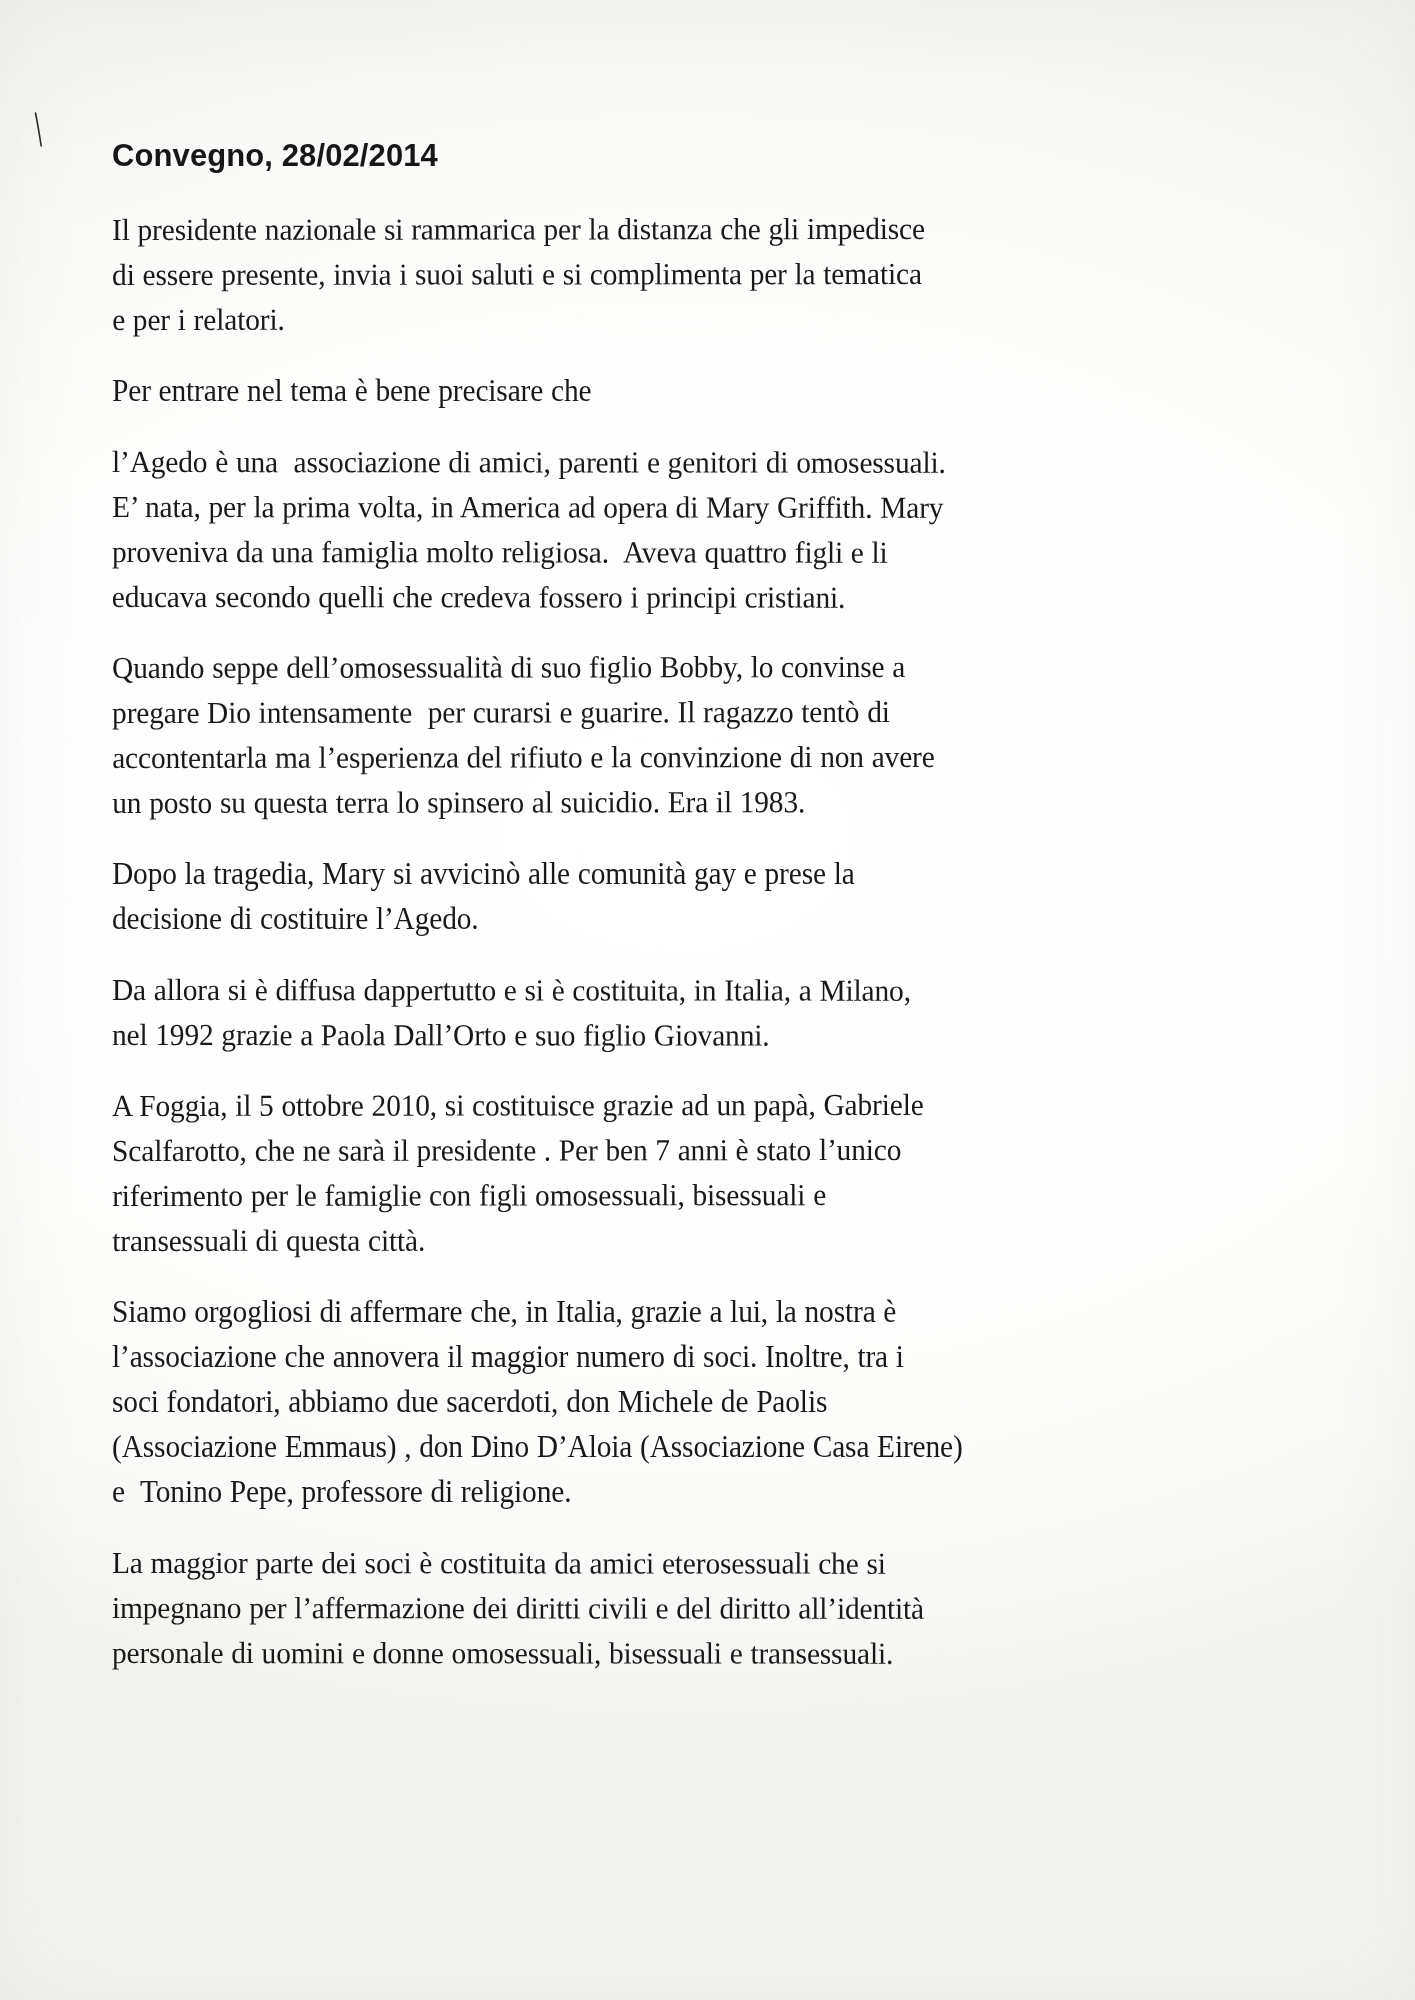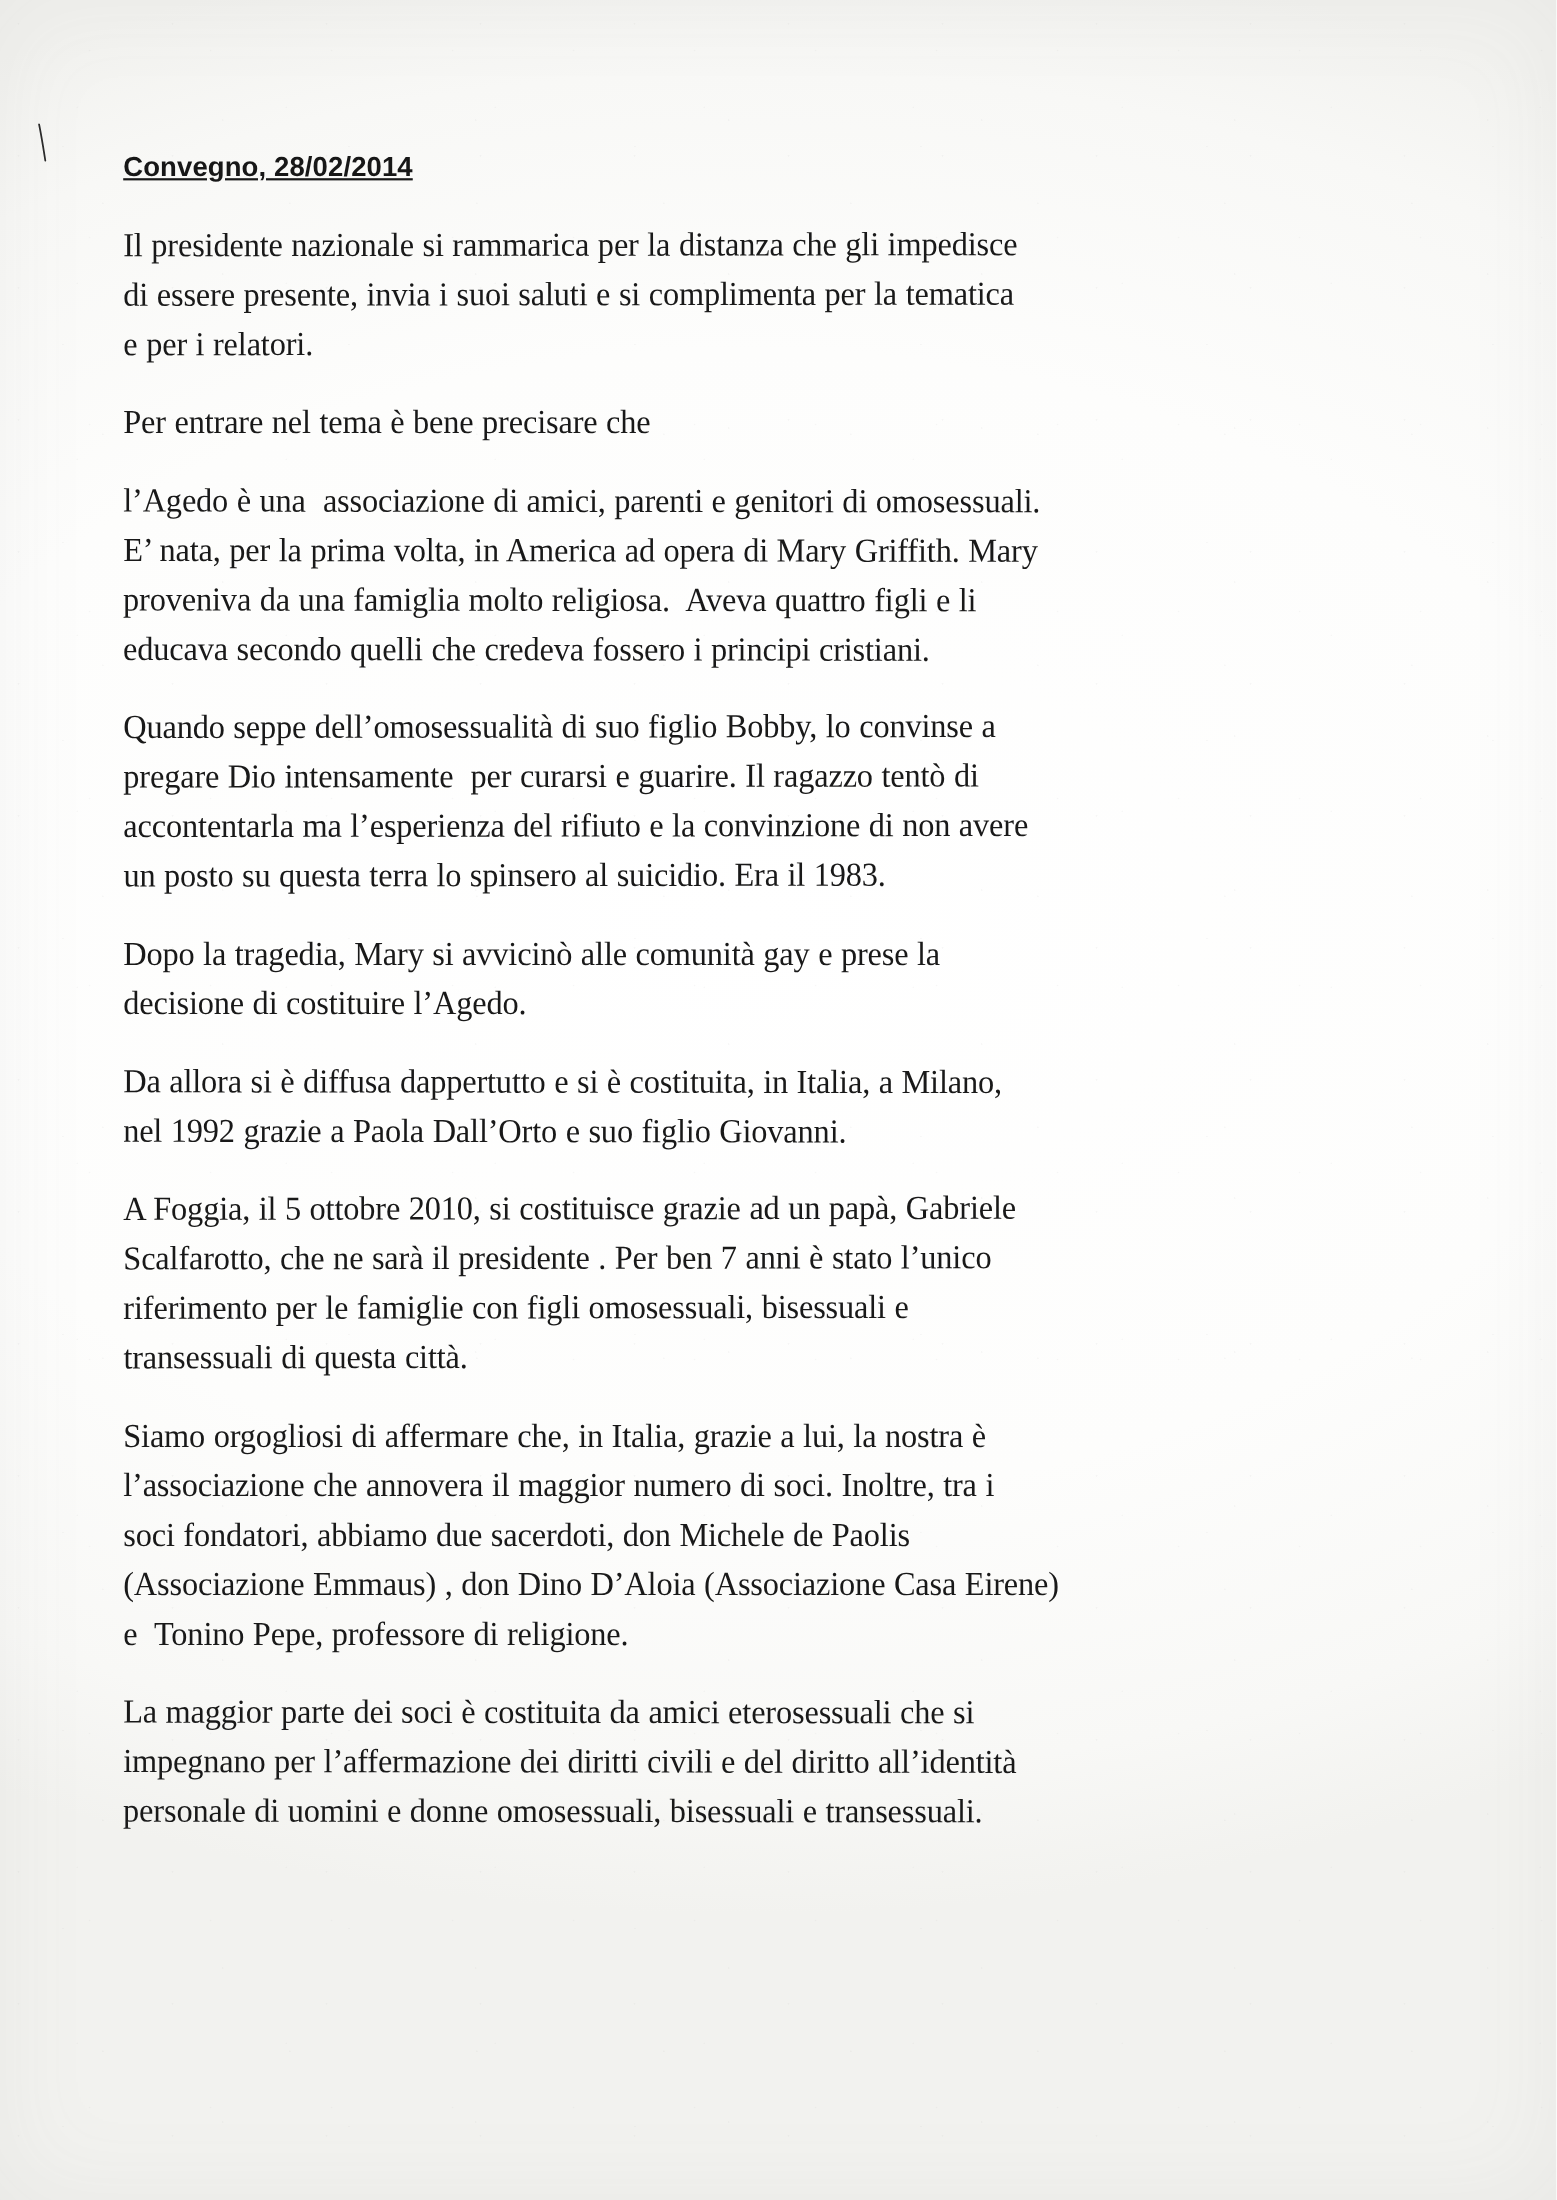--- a/index.html
+++ b/index.html
@@ -61,26 +61,25 @@
   .content {
     position: absolute;
     left: 112px;
     top: 138px;
     width: 1110px;
   }
 
   .doc-title {
     font-family: "Liberation Sans", "DejaVu Sans", sans-serif;
     font-weight: 700;
-    font-size: 25px;
+    font-size: 31px;
     letter-spacing: 0.1px;
     color: #171717;
     margin: 0 0 34px 0;
     text-rendering: optimizeLegibility;
-    text-decoration: underline;
   }
 
   .para {
     font-family: "Liberation Serif", "DejaVu Serif", serif;
     font-size: 30.5px;
     line-height: 45px;
     color: #191919;
     margin: 0 0 26px 0;
     letter-spacing: -0.15px;
     word-spacing: 0.6px;

